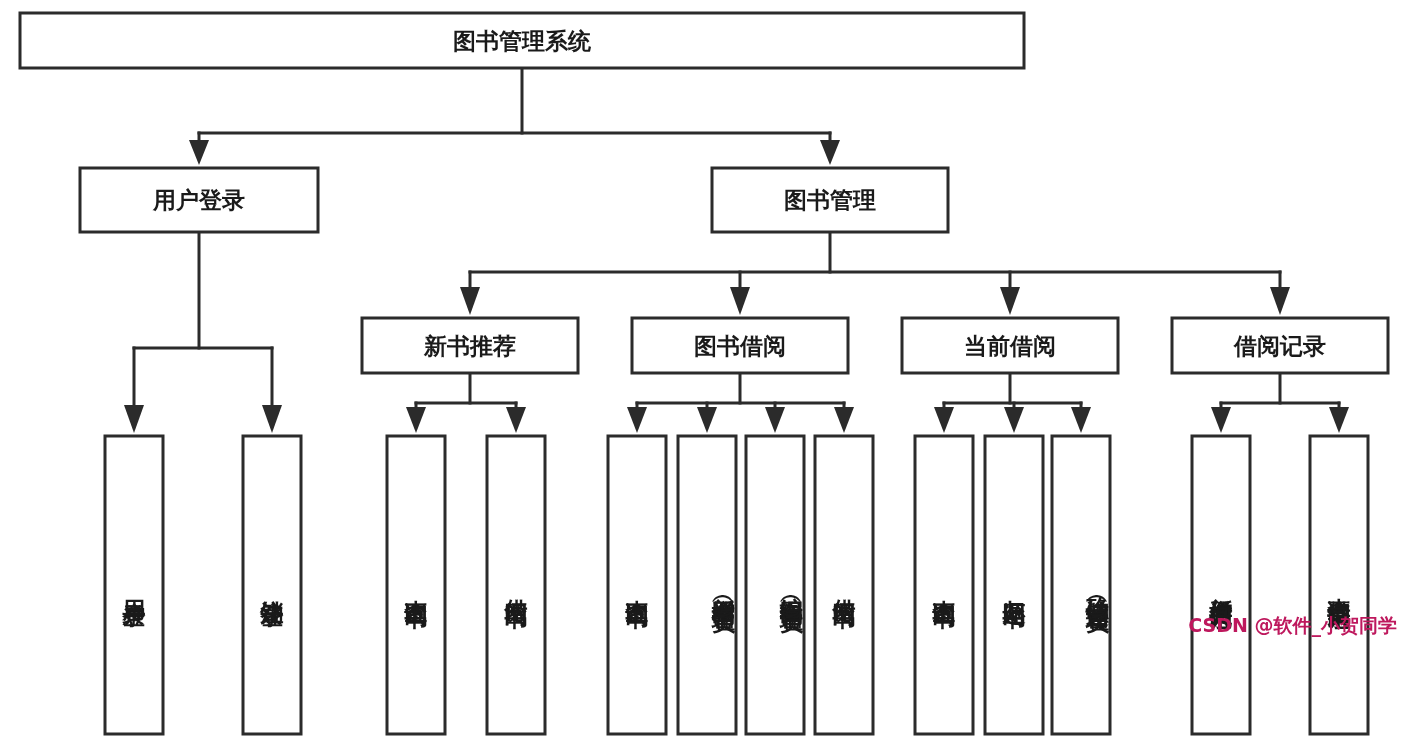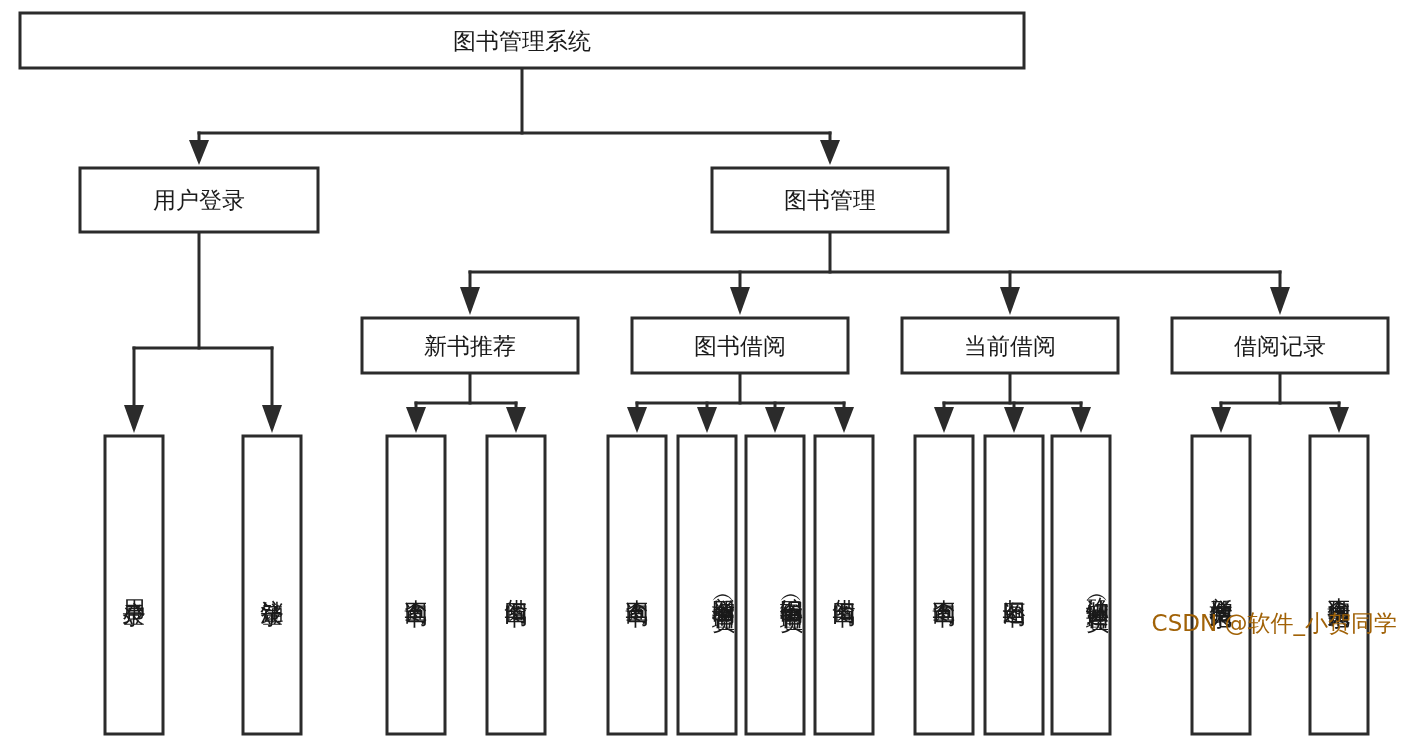--- a/index.html
+++ b/index.html
@@ -12,20 +12,21 @@
     width: 1405px;
     height: 747px;
     font-family: "DejaVu Sans", "Liberation Sans", sans-serif;
     overflow: hidden;
   }
   #diagram-root {
     position: relative;
     width: 1405px;
     height: 643px;
     background: #ffffff;
+    font-weight: bold;
   }
   svg#diagram-svg {
     position: absolute;
     left: 0;
     top: 0;
     width: 1405px;
     height: 747px;
     display: block;
   }
   .node-box {
@@ -69,22 +70,22 @@
     user-select: none;
   }
   .vlabel.mid {
     align-items: center;
   }
   .watermark {
     position: absolute;
     right: 8px;
     bottom: 4px;
     font-family: "DejaVu Sans", "Liberation Sans", sans-serif;
-    font-size: 23px;
-    color: #a16207;
+    font-size: 19px;
+    color: #be185d;
     white-space: nowrap;
     user-select: none;
   }
 </style>
 </head>
 <body>
 
 <div id="diagram-root">
 
   <svg id="diagram-svg" viewBox="0 0 1405 747">

